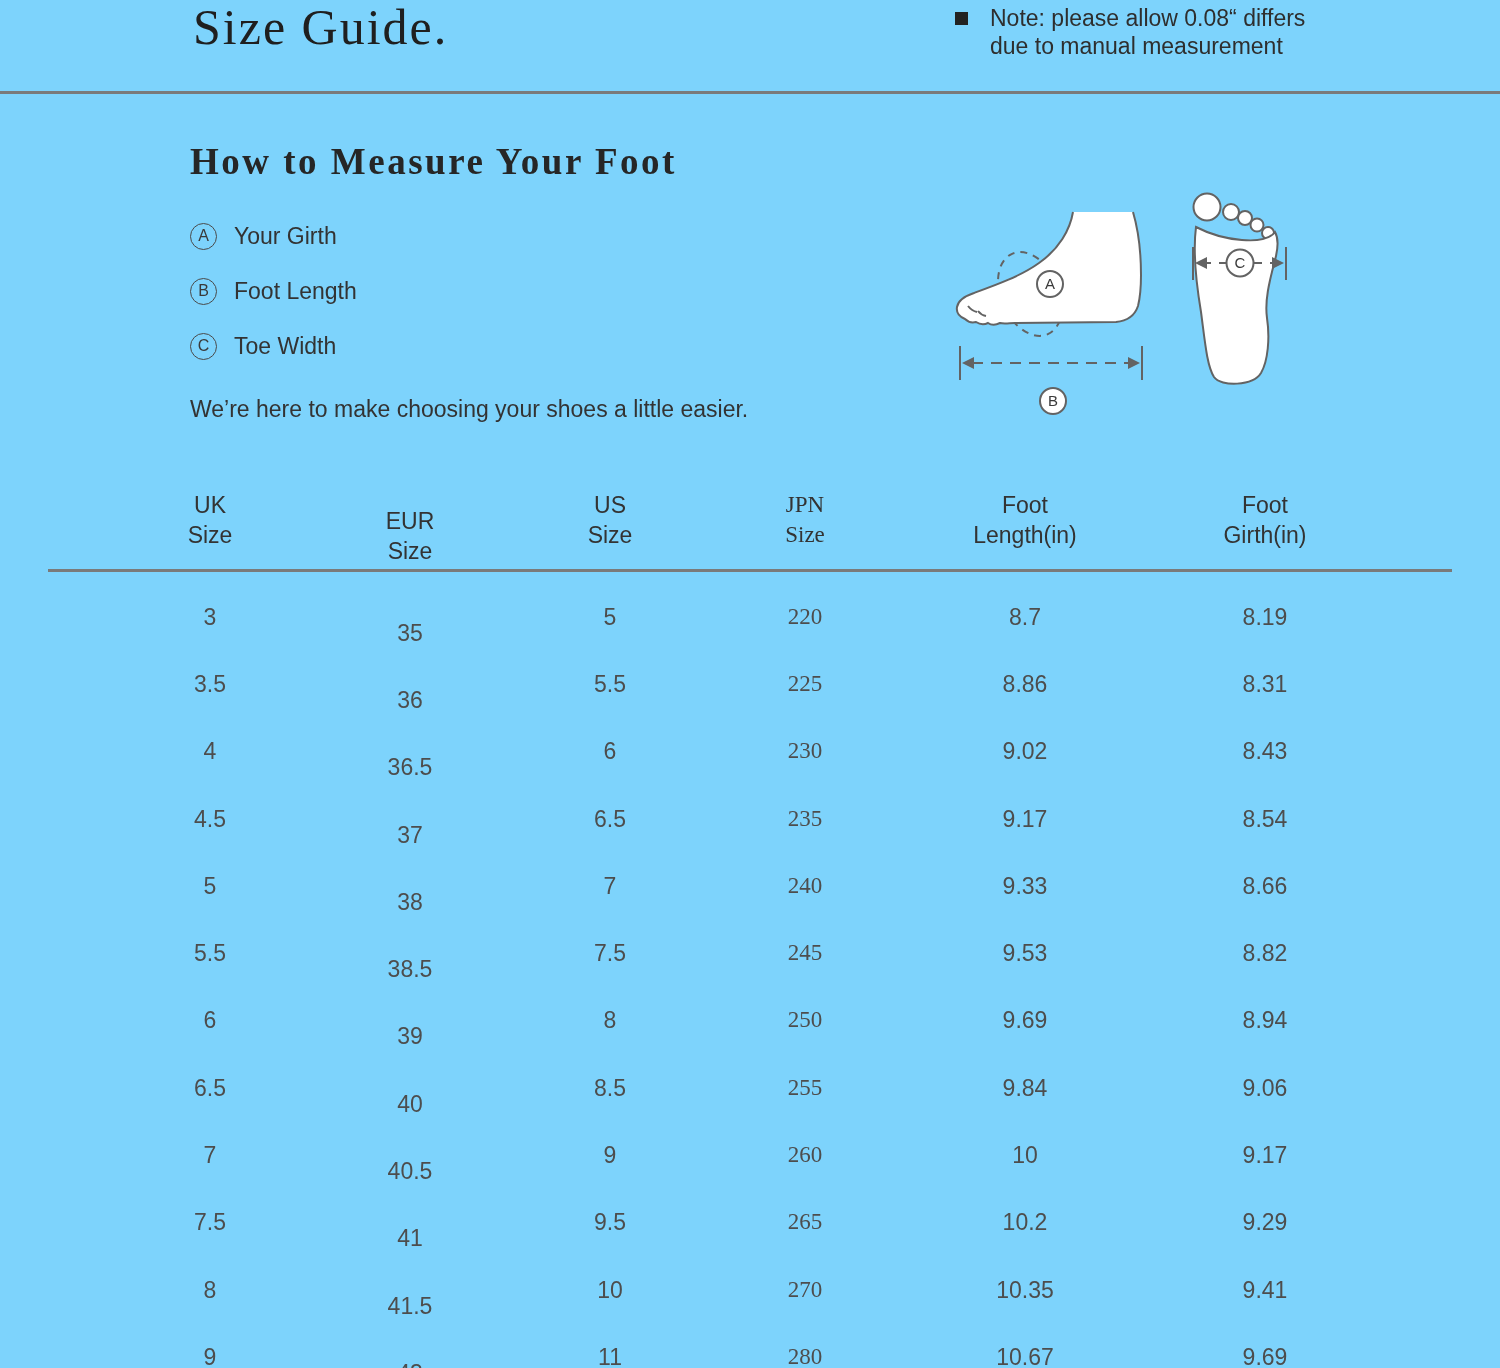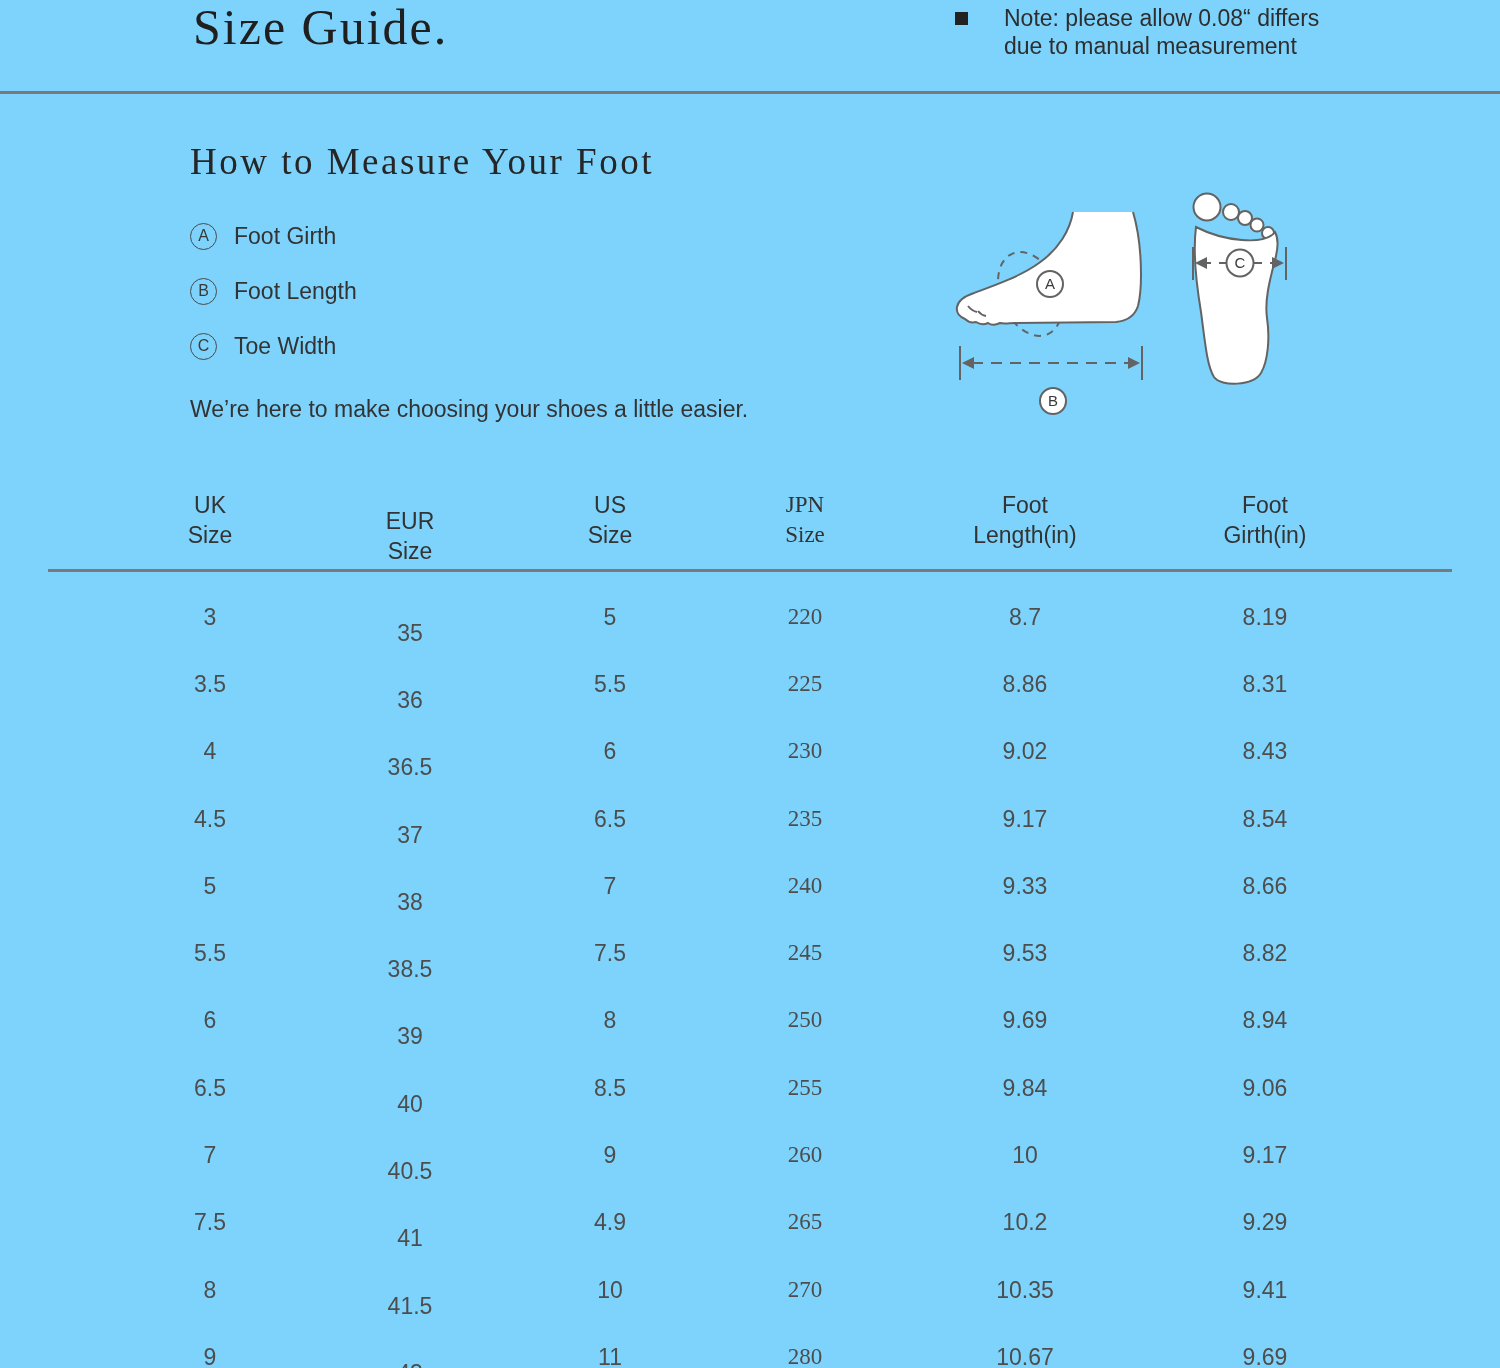--- a/index.html
+++ b/index.html
@@ -25,21 +25,20 @@
     letter-spacing: 2px;
     color: #1f1f1f;
     line-height: 62px;
   }
   .note {
     position: absolute;
     left: 955px;
     top: 4px;
     display: flex;
     align-items: flex-start;
-    gap: 14px;
   }
   .note-bullet {
     width: 13px;
     height: 13px;
     background: #222;
     margin-top: 8px;
     flex: 0 0 auto;
   }
   .note-text {
     margin-left: 22px;
@@ -53,21 +52,21 @@
     background: #7a7a7a;
   }
   .divider-top { top: 91px; left: 0; width: 1500px; }
 
   
   .measure-heading {
     position: absolute;
     left: 190px;
     top: 140px;
     font-family: "Liberation Serif", "DejaVu Serif", serif;
-    font-weight: 400;
+    font-weight: 700;
     font-size: 37px;
     letter-spacing: 2.5px;
     color: #262626;
   }
   .measure-list {
     position: absolute;
     left: 190px;
     top: 222px;
     list-style: none;
   }
@@ -165,21 +164,21 @@
     </div>
   </div>
 
   <div class="divider divider-top"></div>
 
   <h2 class="measure-heading">How to Measure Your Foot</h2>
 
   <ul class="measure-list">
     <li>
       <span class="circle-key">A</span>
-      <span class="measure-label">Foot Girth</span>
+      <span class="measure-label">Your Girth</span>
     </li>
     <li>
       <span class="circle-key">B</span>
       <span class="measure-label">Foot Length</span>
     </li>
     <li>
       <span class="circle-key">C</span>
       <span class="measure-label">Toe Width</span>
     </li>
   </ul>
@@ -340,21 +339,21 @@
     <span class="cell c0">7</span>
     <span class="cell c1">40.5</span>
     <span class="cell c2">9</span>
     <span class="cell c3">260</span>
     <span class="cell c4">10</span>
     <span class="cell c5">9.17</span>
   </div>
       <div class="trow">
     <span class="cell c0">7.5</span>
     <span class="cell c1">41</span>
-    <span class="cell c2">4.9</span>
+    <span class="cell c2">9.5</span>
     <span class="cell c3">265</span>
     <span class="cell c4">10.2</span>
     <span class="cell c5">9.29</span>
   </div>
       <div class="trow">
     <span class="cell c0">8</span>
     <span class="cell c1">41.5</span>
     <span class="cell c2">10</span>
     <span class="cell c3">270</span>
     <span class="cell c4">10.35</span>

